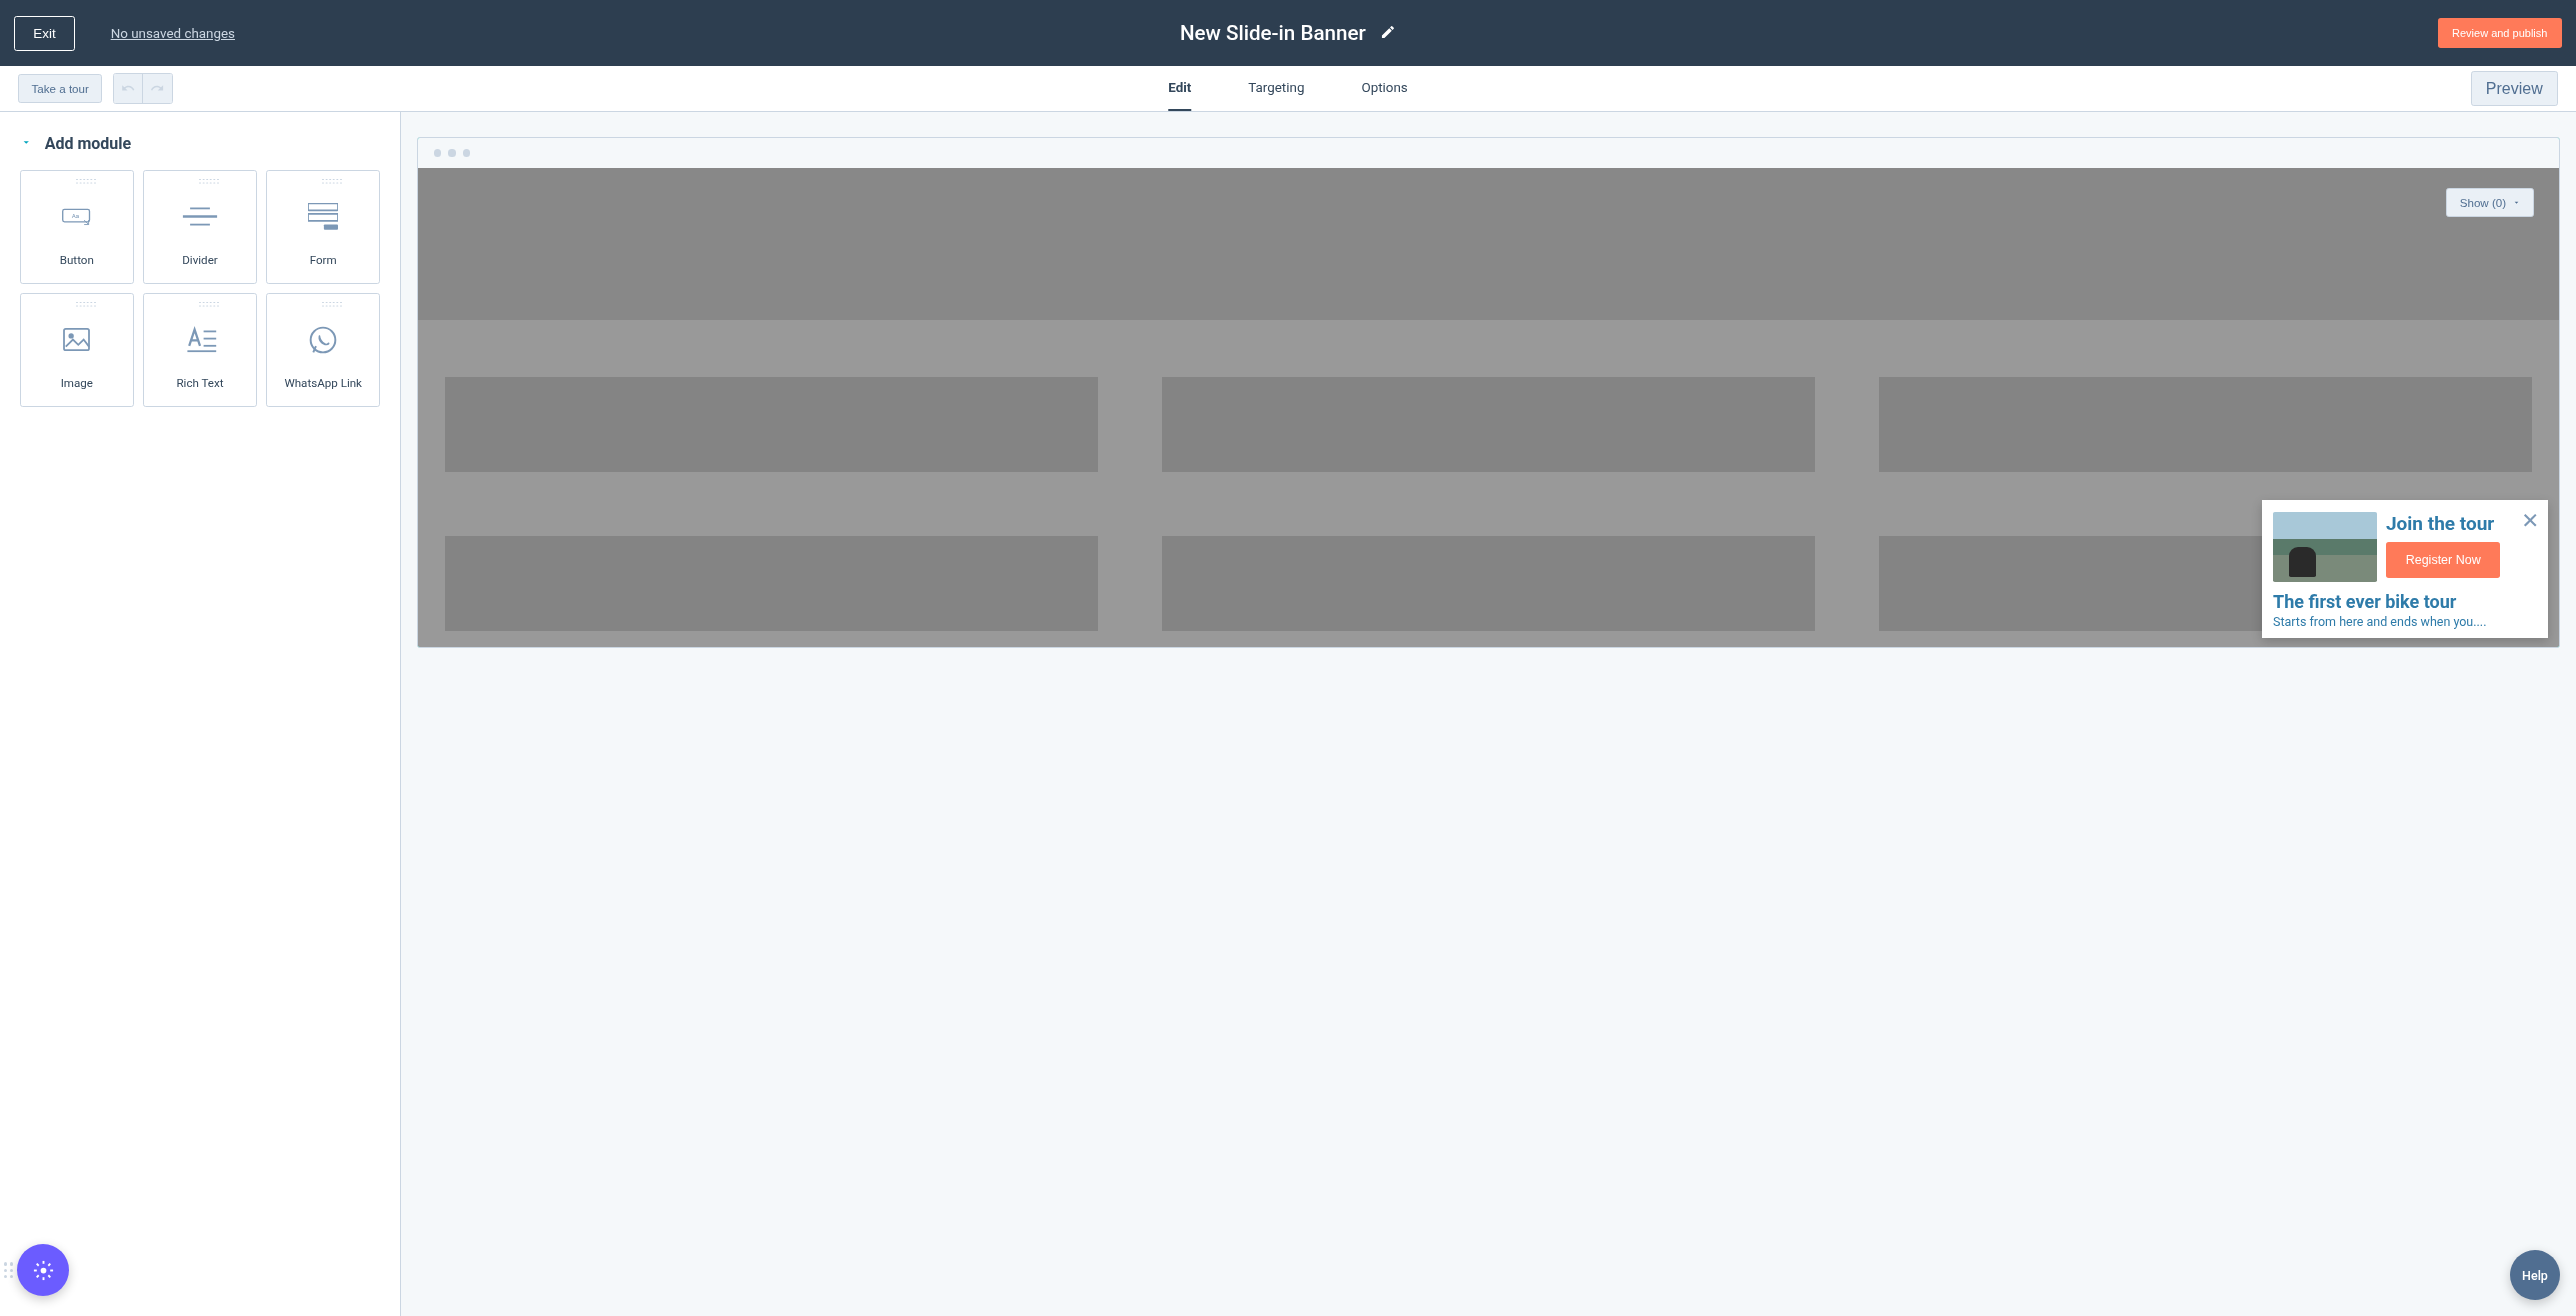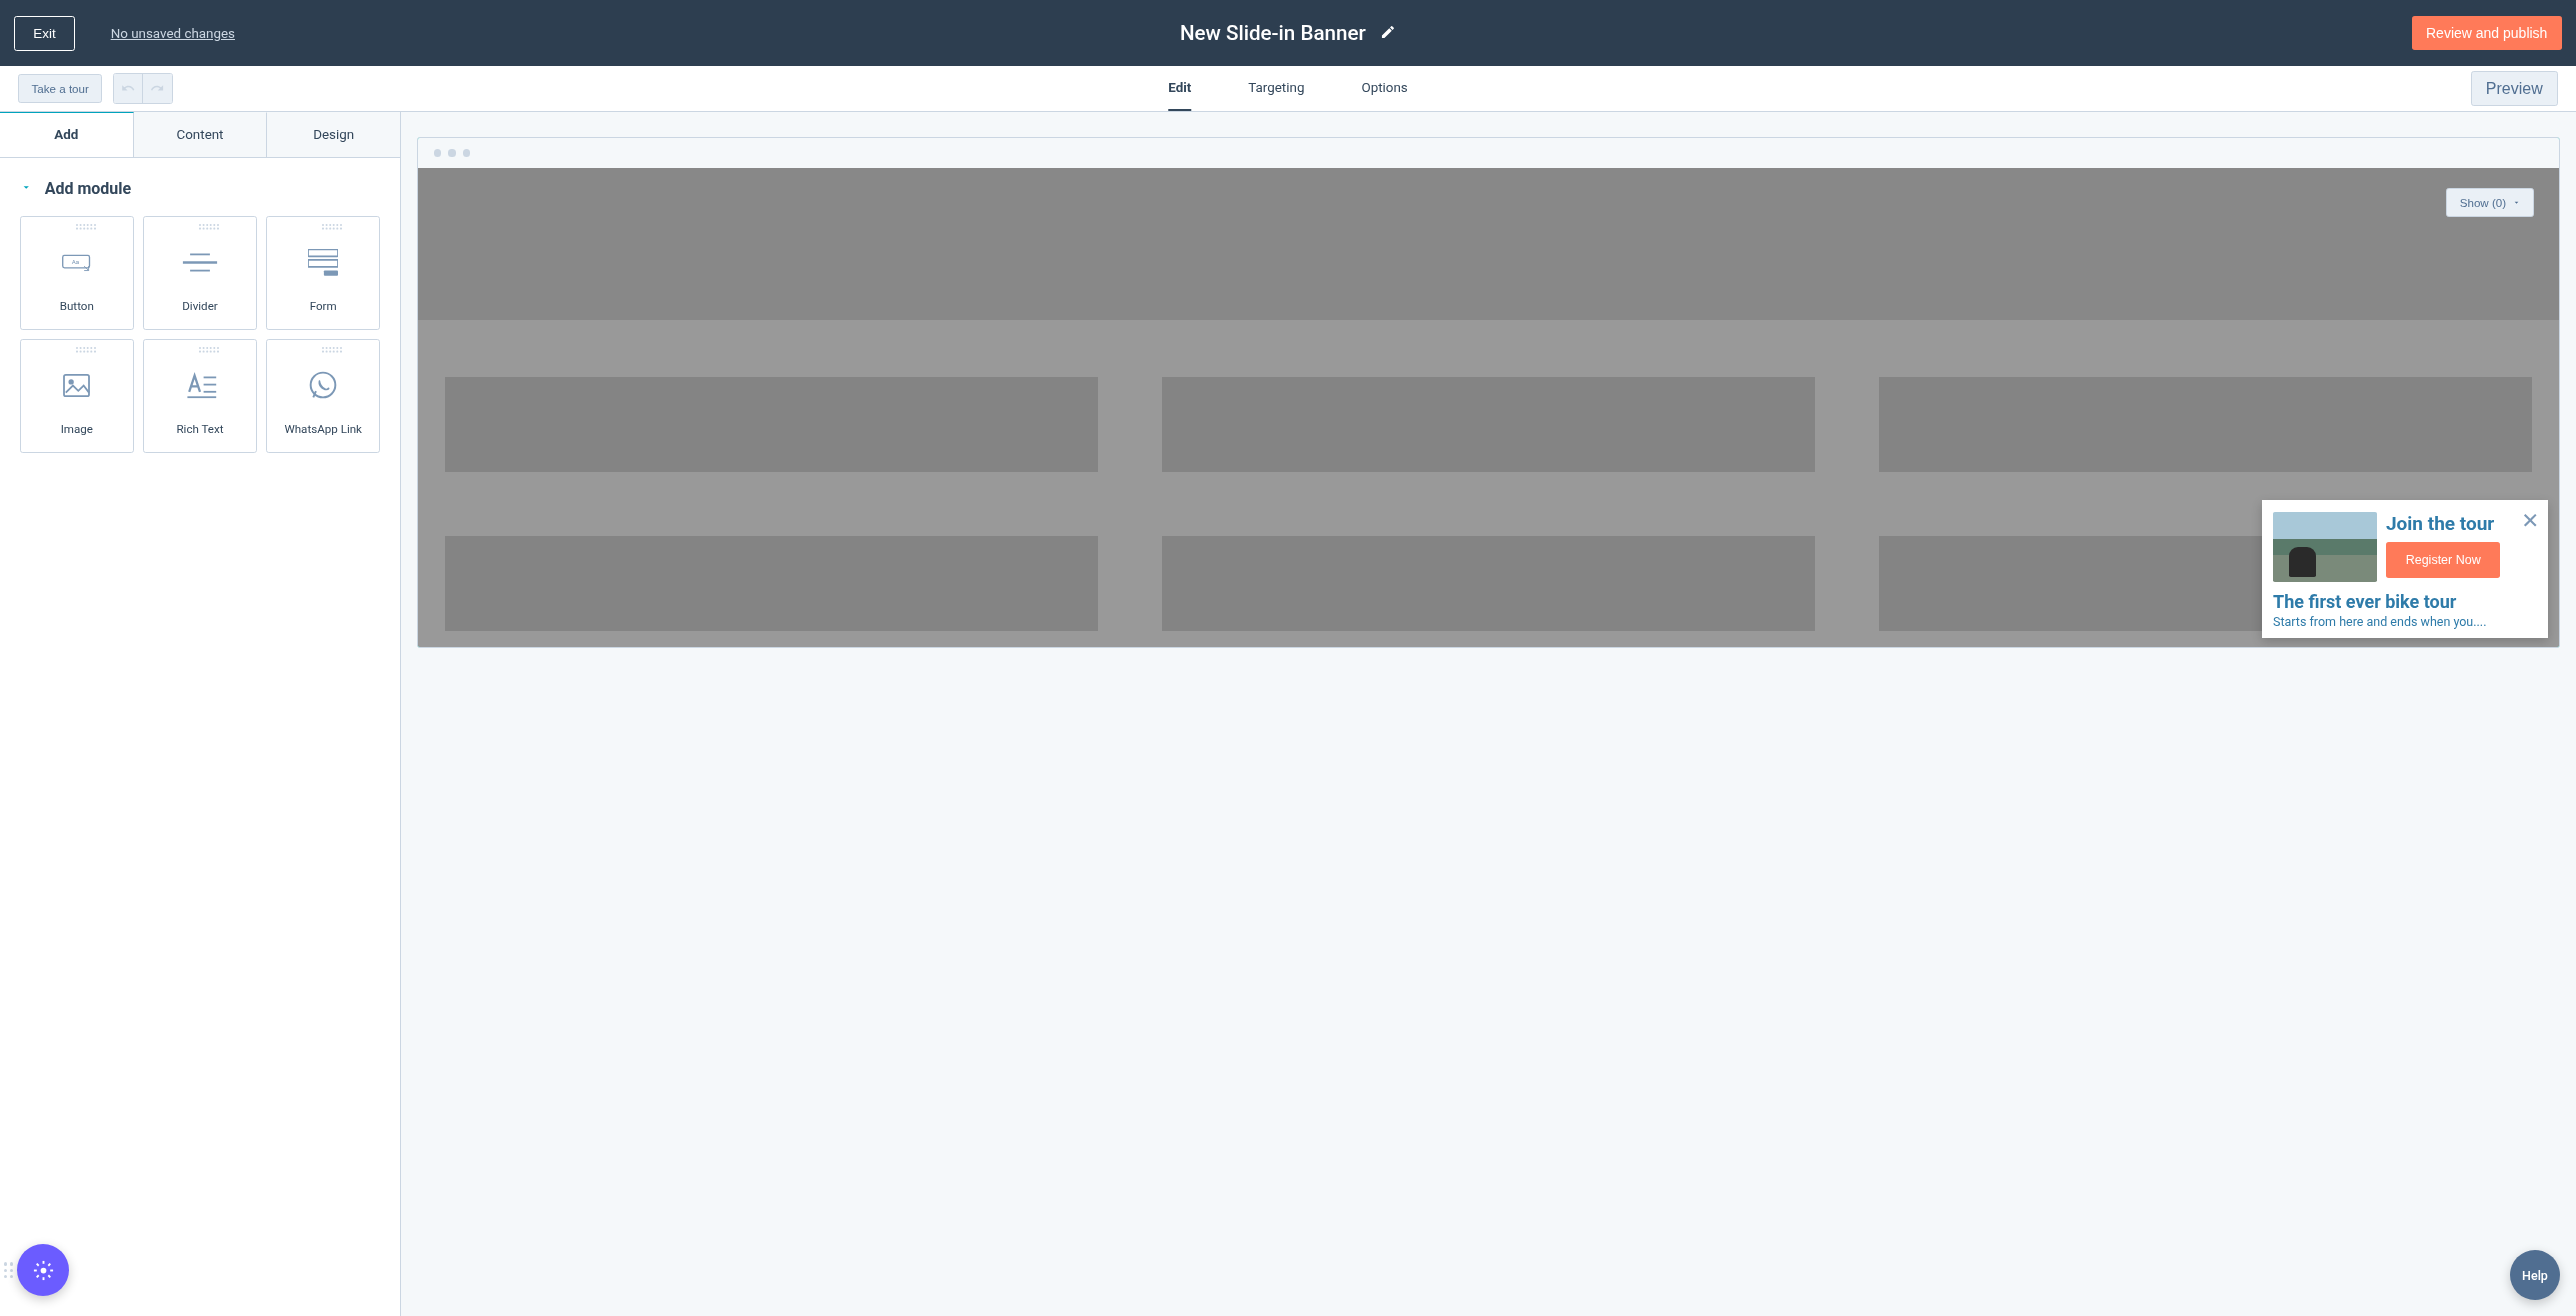--- a/index.html
+++ b/index.html
@@ -5,21 +5,21 @@
 * { margin: 0; padding: 0; box-sizing: border-box; }
 body { font-family: -apple-system, BlinkMacSystemFont, 'Segoe UI', Roboto, sans-serif; background: #f5f8fa; height: 100vh; overflow: hidden; }
 
 
 .header-dark { background: #2d3e50; height: 66px; display: flex; align-items: center; padding: 0 14.3px; position: relative; }
 .exit-btn { background: transparent; color: #fff; border: 0.9px solid #fff; padding: 9px 18px; font-size: 13.4px; font-weight: 500; cursor: pointer; border-radius: 2.7px; }
 .unsaved { color: #cbd6e2; text-decoration: underline; margin-left: 36px; font-size: 13.4px; cursor: pointer; }
 .title-wrap { position: absolute; left: 50%; transform: translateX(-50%); display: flex; align-items: center; gap: 14.3px; }
 .title { color: #fff; font-size: 20.6px; font-weight: 500; }
 .edit-icon { color: #fff; cursor: pointer; }
-.review-btn { margin-left: auto; background: #ff7a59; color: #fff; border: none; padding: 9px 14.3px; font-size: 14px; font-weight: 500; cursor: pointer; border-radius: 2.7px; }
+.review-btn { margin-left: auto; background: #ff7a59; color: #fff; border: none; padding: 9px 14.3px; font-size: 11px; font-weight: 500; cursor: pointer; border-radius: 2.7px; }
 
 
 .header-light { background: #fff; height: 46px; display: flex; align-items: center; padding: 0 18px; border-bottom: 0.9px solid #cbd6e2; position: relative; }
 .tour-btn { background: #eaf0f6; color: #506e91; border: 0.9px solid #cbd6e2; padding: 7.2px 12.5px; font-size: 11.6px; cursor: pointer; border-radius: 2.7px; }
 .undo-redo { display: flex; margin-left: 10.7px; border: 0.9px solid #cbd6e2; border-radius: 2.7px; overflow: hidden; }
 .undo-redo button { background: #eaf0f6; border: none; width: 29px; height: 29px; display: flex; align-items: center; justify-content: center; color: #cbd6e2; cursor: pointer; }
 .undo-redo button:first-child { border-right: 0.9px solid #cbd6e2; }
 .main-tabs { position: absolute; left: 50%; transform: translateX(-50%); display: flex; gap: 57px; height: 100%; }
 .main-tab { display: flex; align-items: center; font-size: 13.4px; color: #33475b; cursor: pointer; border-bottom: 2.7px solid transparent; }
 .main-tab.active { font-weight: 700; border-bottom-color: #33475b; }
@@ -112,25 +112,20 @@
     <div class="main-tab active">Edit</div>
     <div class="main-tab">Targeting</div>
     <div class="main-tab">Options</div>
   </div>
   <button class="preview-btn">Preview</button>
 </div>
 
 <div class="content">
 
   <div class="sidebar">
-    <div class="side-tabs">
-      <div class="side-tab active">Add</div>
-      <div class="side-tab">Content</div>
-      <div class="side-tab">Design</div>
-    </div>
     <div class="section-header">
       <span class="chevron">
         <svg width="12.5" height="12.5" viewBox="0 0 24 24" fill="currentColor">
             <path d="M7 10l5 5 5-5z"></path>
           </svg>
       </span>
       <span class="section-title">Add module</span>
     </div>
     <div class="module-grid">
       <div class="module-card">

